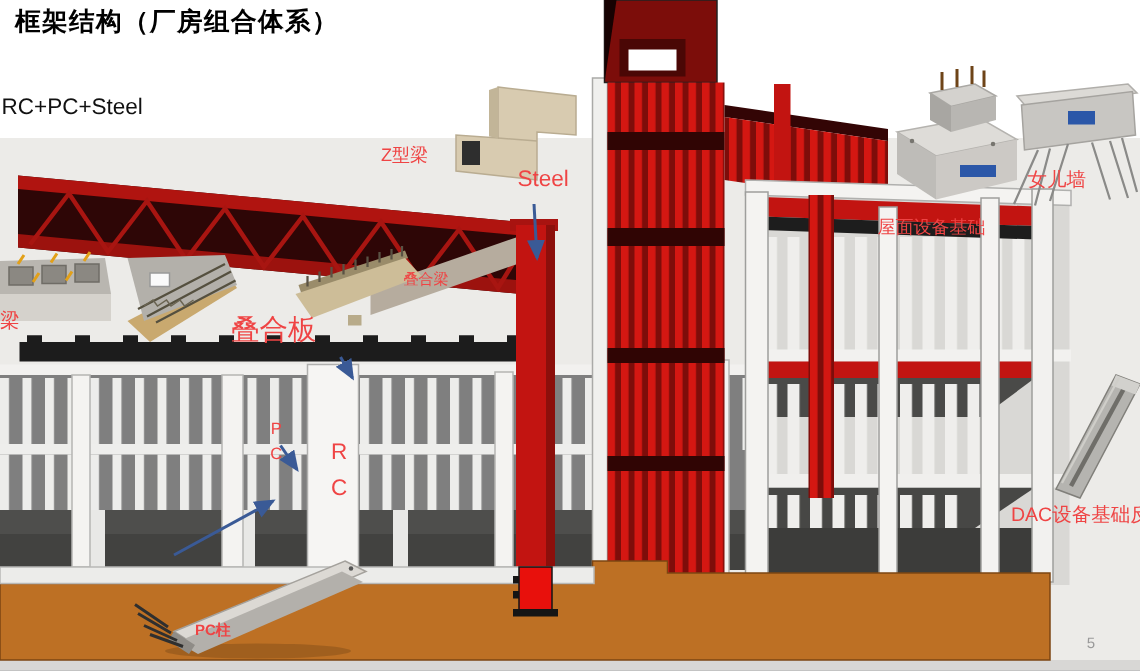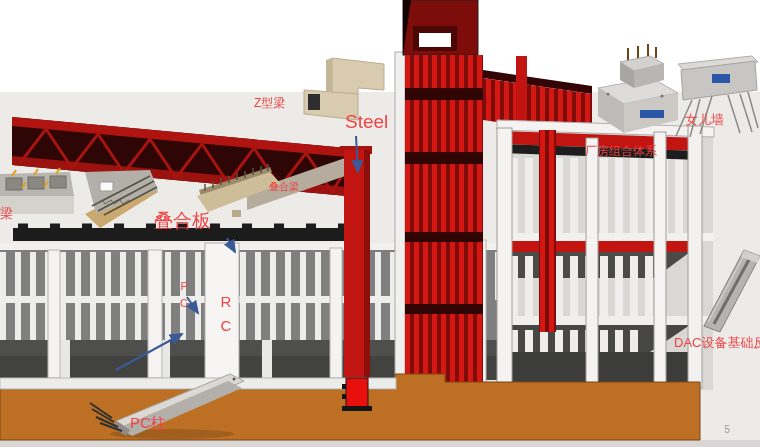--- a/index.html
+++ b/index.html
@@ -6,28 +6,28 @@
   .slide{
     position:relative;width:760px;height:447px;overflow:hidden;
     background:#ffffff;font-family:"Liberation Sans",sans-serif;
     margin:0 auto;
   }
   .scene{position:absolute;left:0;top:0;width:760px;height:447px;}
   .lbl{position:absolute;color:#ef4444;white-space:nowrap;line-height:1.1;}
   .lbl-title{left:10px;top:6px;color:#000;font-size:17px;font-weight:700;letter-spacing:1px;}
   .lbl-sub{left:1px;top:64px;color:#111;font-size:15px;}
   .lbl-z{left:254px;top:97px;font-size:12px;}
-  .lbl-steel{left:345px;top:112px;font-size:19px;}
+  .lbl-steel{left:345px;top:112px;font-size:15px;}
   .lbl-db{left:269px;top:181px;font-size:10px;}
   .lbl-slab{left:154px;top:211px;font-size:19px;}
   .lbl-clip{left:0px;top:207px;font-size:13px;}
   .lbl-parapet{left:685px;top:113px;font-size:13px;}
   .lbl-roof{left:585px;top:145px;font-size:12px;}
   .lbl-dac{left:674px;top:336px;font-size:13px;}
-  .lbl-pccol{left:130px;top:415px;font-size:15px;}
+  .lbl-pccol{left:130px;top:415px;font-size:10px;font-weight:bold;}
   .vert{writing-mode:vertical-lr;text-orientation:upright;}
   .lbl-rc{left:217px;top:293px;font-size:15px;letter-spacing:7px;}
   .lbl-pc{left:178px;top:280px;font-size:11px;letter-spacing:5px;}
   .page-num{position:absolute;right:30px;bottom:12px;font-size:10px;color:#9a9a9a;}
 </style>
 </head>
 <body>
 
 <div class="slide">
 
@@ -209,26 +209,28 @@
   </g>
 
   <g stroke="#3a5a96" stroke-width="2" fill="none">
     <line x1="356" y1="136" x2="358" y2="172" marker-end="url(#ah)"></line>
     <line x1="116" y1="370" x2="182" y2="334" marker-end="url(#ah)"></line>
     <line x1="187" y1="297" x2="198" y2="313" marker-end="url(#ah)"></line>
     <line x1="227" y1="238" x2="235" y2="252" marker-end="url(#ah)"></line>
   </g>
 </svg>
 
+<div class="lbl lbl-title">框架结构（厂房组合体系）</div>
+<div class="lbl lbl-sub">RC+PC+Steel</div>
 <div class="lbl lbl-z">Z型梁</div>
 <div class="lbl lbl-steel">Steel</div>
 <div class="lbl lbl-db">叠合梁</div>
 <div class="lbl lbl-slab">叠合板</div>
 <div class="lbl lbl-clip">梁</div>
 <div class="lbl lbl-parapet">女儿墙</div>
-<div class="lbl lbl-roof">厂房组合体系</div>
+<div class="lbl lbl-roof">屋面设备基础</div>
 <div class="lbl lbl-dac">DAC设备基础反坎</div>
 <div class="lbl lbl-pccol">PC柱</div>
 <div class="lbl lbl-rc vert">RC</div>
 <div class="lbl lbl-pc vert">PC</div>
 <div class="page-num">5</div>
 
 </div>
 
 </body></html>

